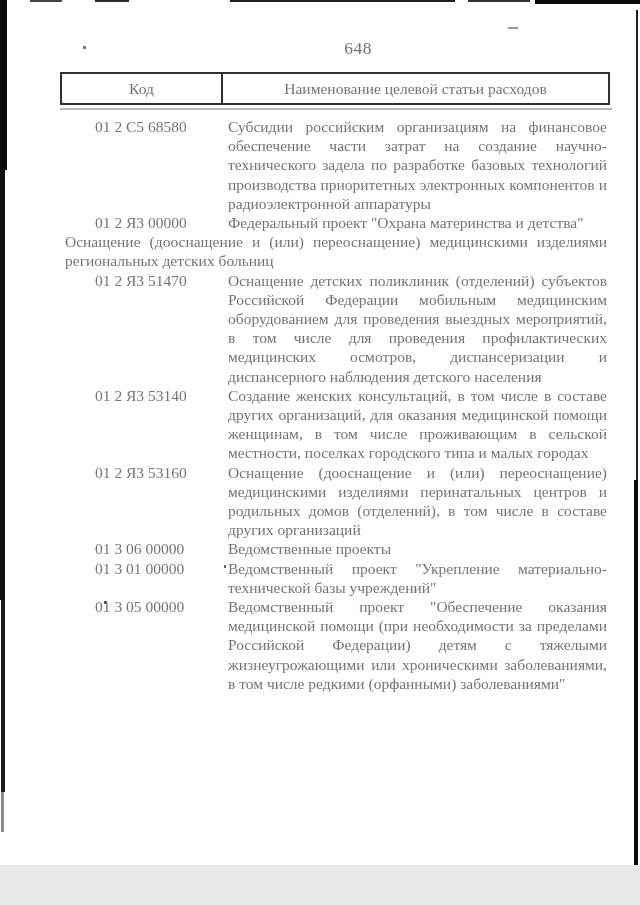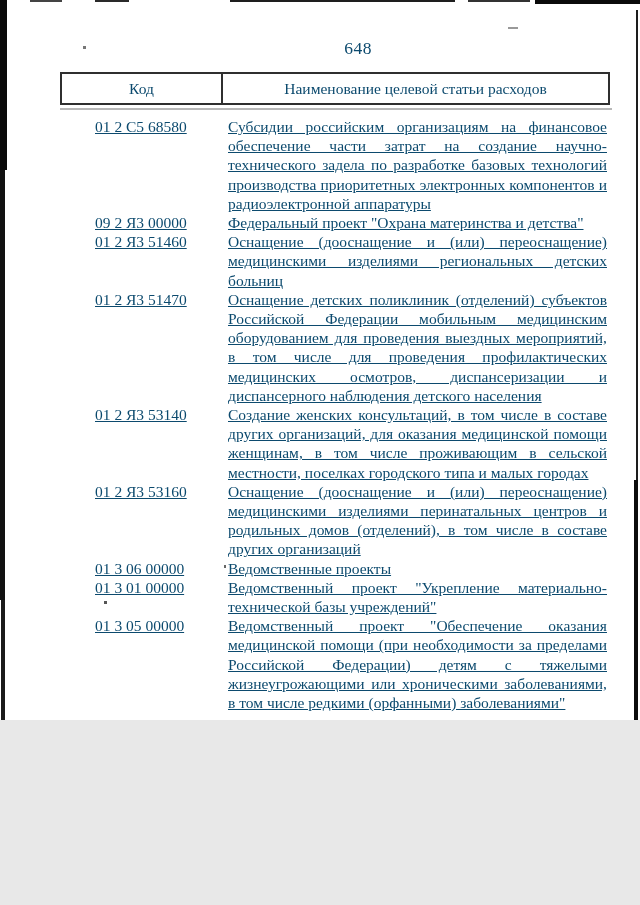--- a/index.html
+++ b/index.html
@@ -1,23 +1,23 @@
 <!DOCTYPE html>
 <html><head>
 <meta charset="utf-8">
 <style>
   html, body { margin: 0; padding: 0; background: #e8e8e8; }
   .page {
     position: relative;
     width: 640px;
-    height: 720px;
+    height: 865px;
     background: #ffffff;
     overflow: hidden;
     font-family: "Liberation Serif", serif;
-    color: #0c4a6e;
+    color: #737373;
   }
 
   
   .artifact { position: absolute; pointer-events: none; }
   .lbar1 { left: 0; top: 0;   width: 7px; height: 170px; background: #0a0a0a; }
   .lbar2 { left: 0; top: 170px; width: 5px; height: 430px; background: #111; }
   .lbar3 { left: 1px; top: 600px; width: 4px; height: 192px; background: #1a1a1a; }
   .lbar4 { left: 1px; top: 792px; width: 3px; height: 40px; background: #8a8a8a; }
   .tdash1 { left: 30px;  top: 0; width: 32px;  height: 2px; background: #444; }
   .tdash2 { left: 95px;  top: 0; width: 34px;  height: 2px; background: #2a2a2a; }
@@ -63,21 +63,20 @@
   .hcell-name { flex: 1; border-radius: 7px; }
   .thead-shadow { left: 60px; top: 108px; width: 552px; height: 2px; background: #b8b8b8; }
 
   
   .tbody {
     position: absolute;
     left: 60px; top: 117px;
     width: 550px;
     font-size: 15.5px;
     line-height: 19.2px;
-    text-decoration: underline;
   }
   .trow { display: flex; align-items: flex-start; }
   .cell-code {
     width: 163px;
     flex: 0 0 163px;
     box-sizing: border-box;
     padding-left: 35px;
     white-space: nowrap;
   }
   .cell-name {
@@ -118,26 +117,25 @@
   </div>
   <div class="artifact thead-shadow"></div>
 
   <div class="tbody" id="rows">
     <div class="trow">
       <div class="cell-code">01 2 C5 68580</div>
       <div class="cell-name">Субсидии российским организациям на финансовое обеспечение части затрат на создание научно-технического задела по разработке базовых технологий производства приоритетных электронных компонентов и радиоэлектронной аппаратуры</div>
     </div>
 
     <div class="trow">
-      <div class="cell-code">09 2 Я3 00000</div>
+      <div class="cell-code">01 2 Я3 00000</div>
       <div class="cell-name">Федеральный проект "Охрана материнства и детства"</div>
     </div>
 
     <div class="trow">
-      <div class="cell-code">01 2 Я3 51460</div>
       <div class="cell-name">Оснащение (дооснащение и (или) переоснащение) медицинскими изделиями региональных детских больниц</div>
     </div>
 
     <div class="trow">
       <div class="cell-code">01 2 Я3 51470</div>
       <div class="cell-name">Оснащение детских поликлиник (отделений) субъектов Российской Федерации мобильным медицинским оборудованием для проведения выездных мероприятий, в том числе для проведения профилактических медицинских осмотров, диспансеризации и диспансерного наблюдения детского населения</div>
     </div>
 
     <div class="trow">
       <div class="cell-code">01 2 Я3 53140</div>

